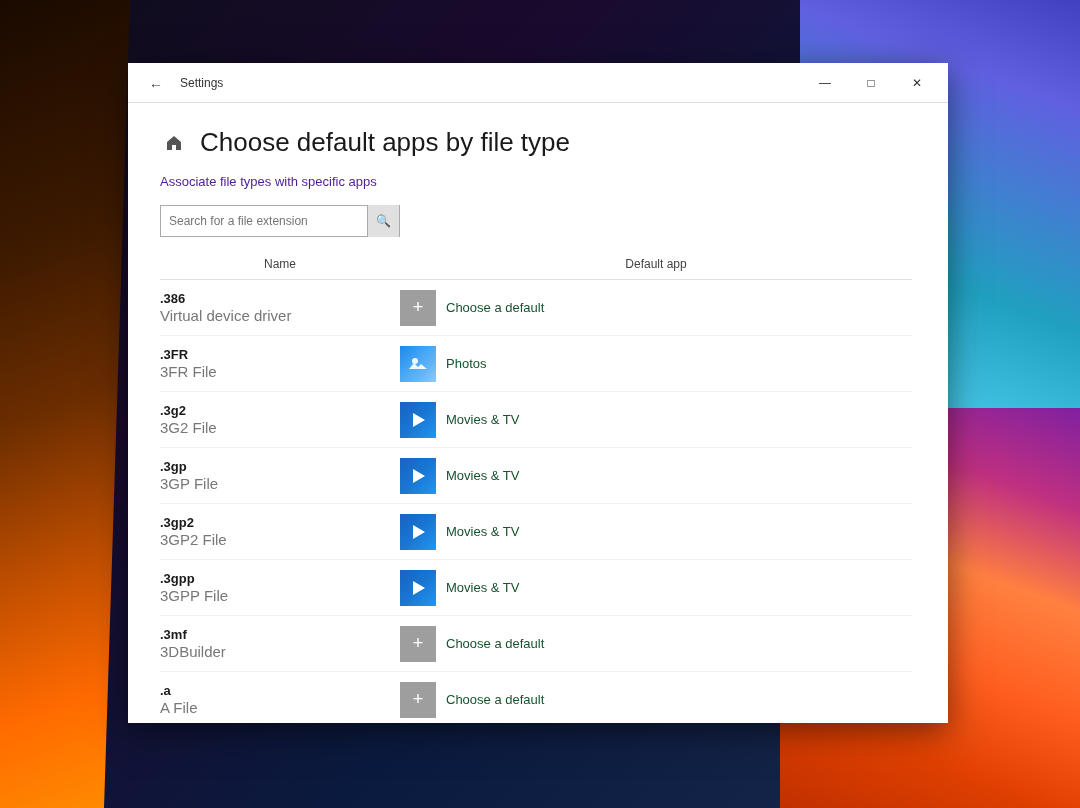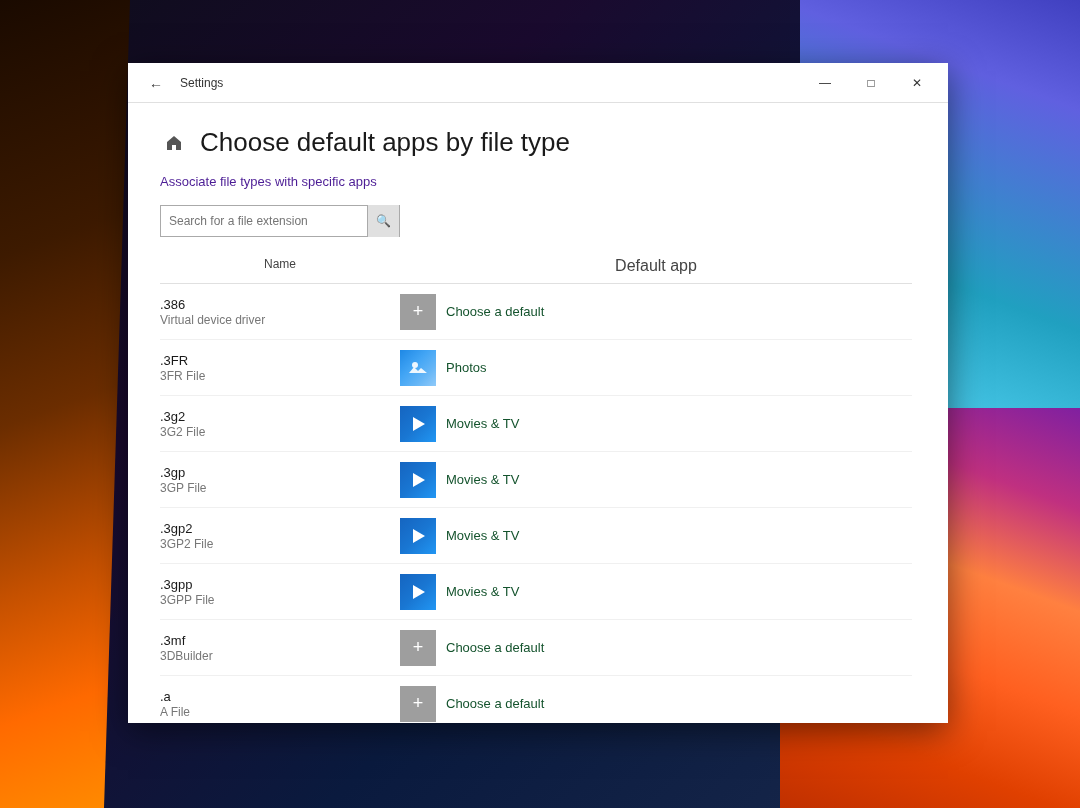--- a/index.html
+++ b/index.html
@@ -212,44 +212,44 @@
     }
 
     .col-name {
       flex: 0 0 240px;
       font-size: 12px;
       color: #444;
     }
 
     .col-app {
       flex: 1;
-      font-size: 16px;
+      font-size: 12px;
       color: #444;
     }
 
     .list-item {
       display: flex;
       align-items: center;
       padding: 6px 0;
       border-bottom: 1px solid #f0f0f0;
       min-height: 56px;
     }
 
     .item-name-col {
       flex: 0 0 240px;
     }
 
     .item-ext {
       font-size: 13px;
       color: #1a1a1a;
-      font-weight: 400;
+      font-weight: 700;
     }
 
     .item-desc {
-      font-size: 12px;
+      font-size: 15px;
       color: #777;
       margin-top: 1px;
     }
 
     .item-app-col {
       flex: 1;
       display: flex;
       align-items: center;
       gap: 10px;
     }

